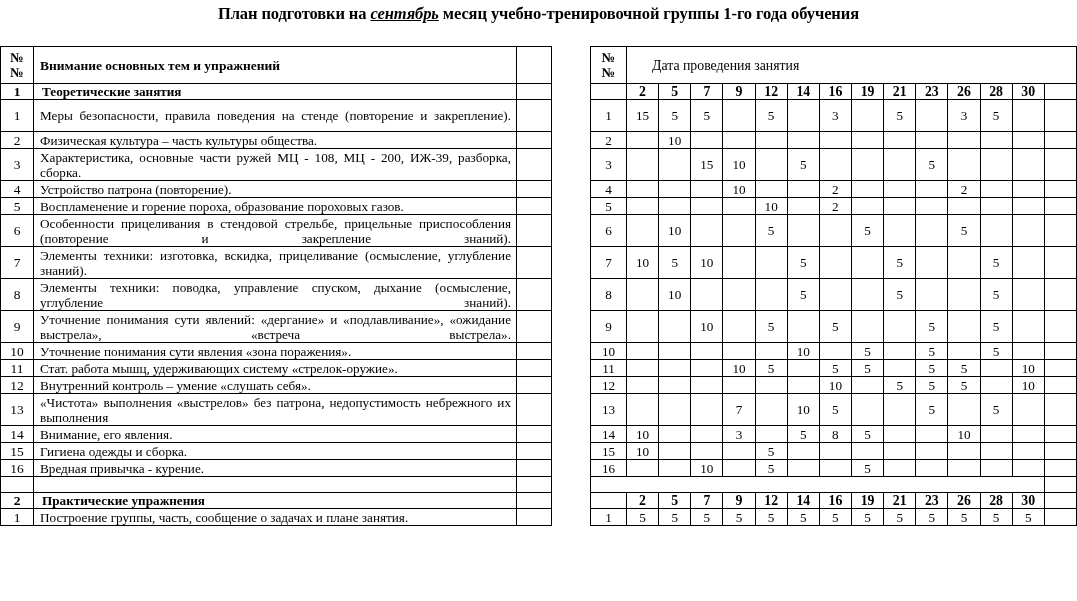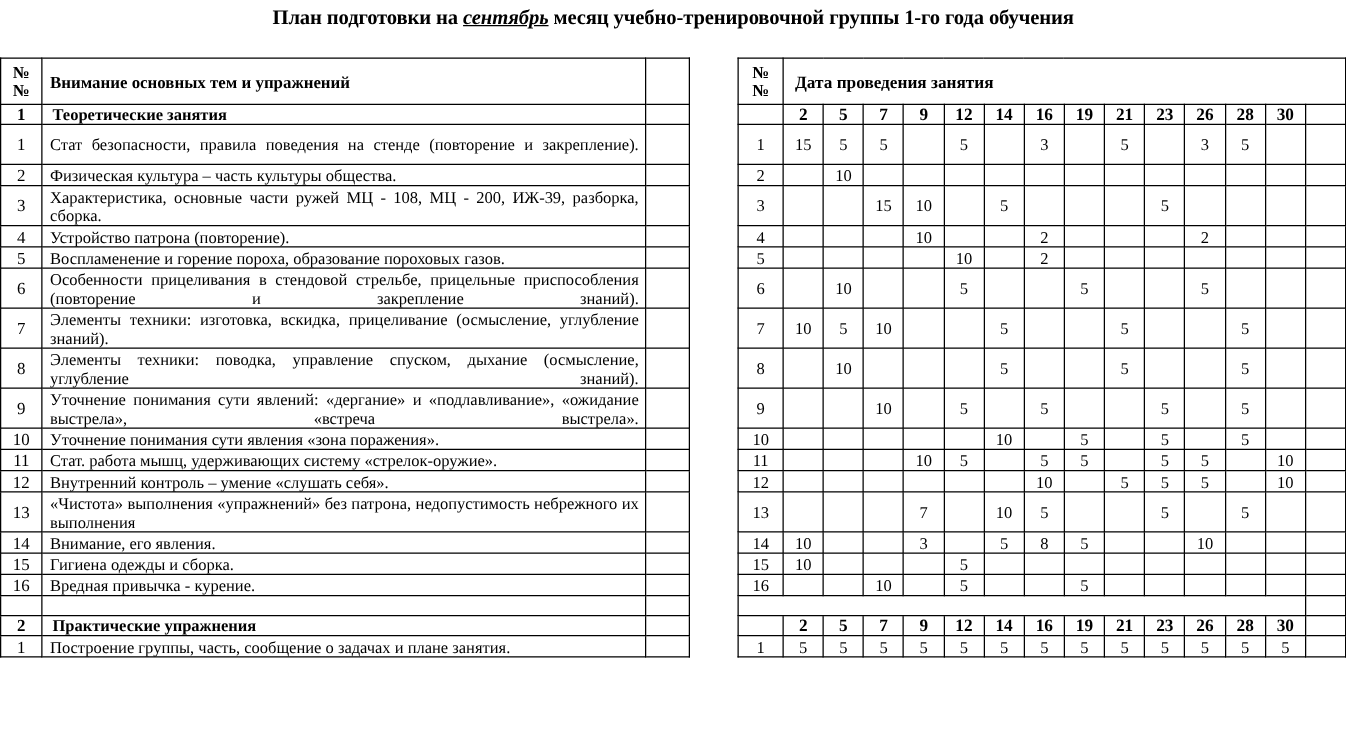--- a/index.html
+++ b/index.html
@@ -95,24 +95,24 @@
   }
   #right-table td.rnum { width: 35px; }
   #right-table td.dcell { width: 33px; }
   #right-table td.dlast { width: 42px; }
   #right-table td.hdr-no {
     font-weight: bold;
     font-size: 13.5px;
     line-height: 15px;
   }
   #right-table td.hdr-date {
-    font-weight: bold;
+    font-weight: normal;
     font-size: 13.8px;
     text-align: left;
-    padding-left: 9px;
+    padding-left: 25px;
   }
   #right-table td.dhdr {
     font-weight: bold;
     font-size: 13.8px;
   }
 </style>
 </head>
 <body>
 
 <div id="page">
@@ -133,21 +133,21 @@
           <td class="desc hdr noj" style="text-align:center;">Внимание основных тем и упражнений</td>
           <td class="pad"></td>
         </tr>
       <tr class="r-3">
             <td class="num bold">1</td>
             <td class="desc bold">Теоретические занятия</td>
             <td class="pad"></td>
           </tr>
           <tr class="r-2">
             <td class="num">1</td>
-            <td class="desc">Стат безопасности, правила поведения на стенде (повторение и закрепление).</td>
+            <td class="desc">Меры безопасности, правила поведения на стенде (повторение и закрепление).</td>
             <td class="pad"></td>
           </tr>
           <tr class="r-1">
             <td class="num">2</td>
             <td class="desc noj">Физическая культура – часть культуры общества.</td>
             <td class="pad"></td>
           </tr>
           <tr class="r-2">
             <td class="num">3</td>
             <td class="desc">Характеристика, основные части ружей МЦ - 108, МЦ - 200, ИЖ-39, разборка, сборка.</td>
@@ -193,21 +193,21 @@
             <td class="desc noj">Стат. работа мышц, удерживающих систему «стрелок-оружие».</td>
             <td class="pad"></td>
           </tr>
           <tr class="r-1">
             <td class="num">12</td>
             <td class="desc noj">Внутренний контроль – умение «слушать себя».</td>
             <td class="pad"></td>
           </tr>
           <tr class="r-2">
             <td class="num">13</td>
-            <td class="desc">«Чистота» выполнения «упражнений» без патрона, недопустимость небрежного их выполнения</td>
+            <td class="desc">«Чистота» выполнения «выстрелов» без патрона, недопустимость небрежного их выполнения</td>
             <td class="pad"></td>
           </tr>
           <tr class="r-1">
             <td class="num">14</td>
             <td class="desc noj">Внимание, его явления.</td>
             <td class="pad"></td>
           </tr>
           <tr class="r-1">
             <td class="num">15</td>
             <td class="desc noj">Гигиена одежды и сборка.</td>

